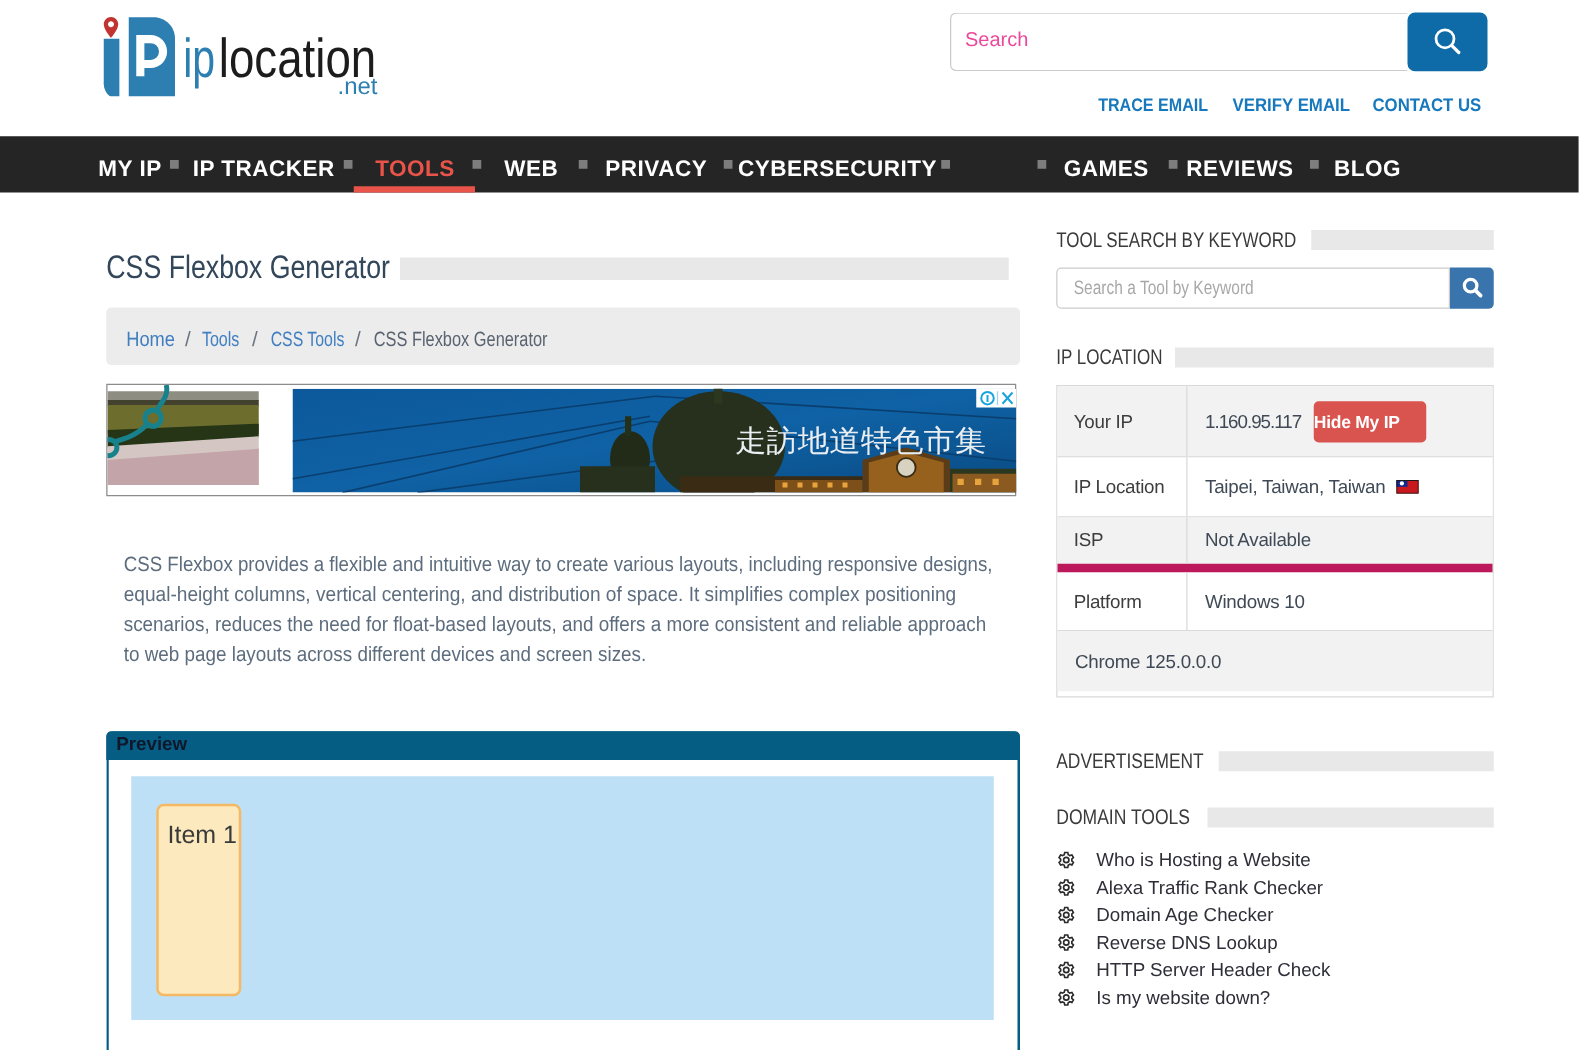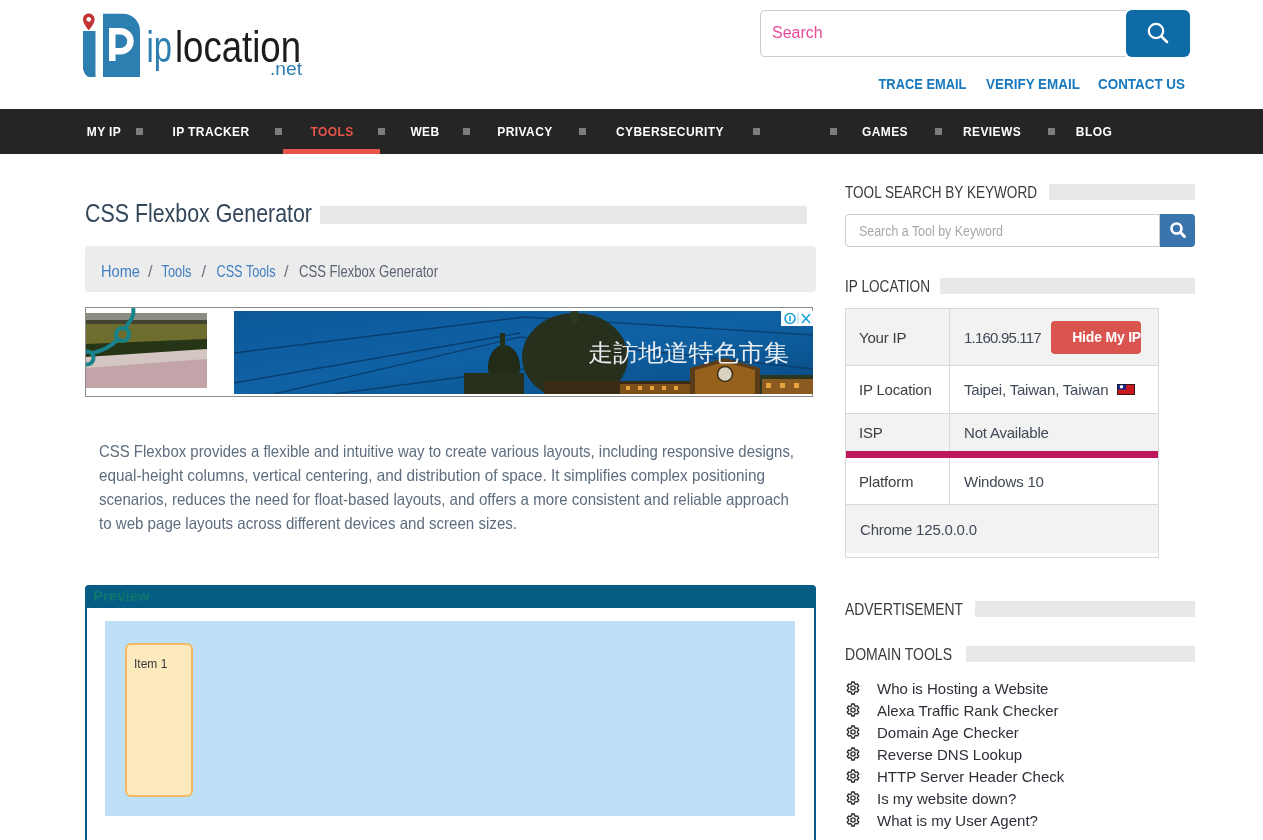--- a/index.html
+++ b/index.html
@@ -38,21 +38,21 @@
 
   <svg class="abs" style="left:870px; top:70px;" width="320" height="24" viewBox="0 0 320 24">
     <g font-family="Liberation Sans, sans-serif" font-size="14.5" font-weight="bold" fill="#1778be">
       <text x="8.5" y="19" textLength="88" lengthAdjust="spacingAndGlyphs">TRACE EMAIL</text>
       <text x="116" y="19" textLength="94" lengthAdjust="spacingAndGlyphs">VERIFY EMAIL</text>
       <text x="228" y="19" textLength="87" lengthAdjust="spacingAndGlyphs">CONTACT US</text>
     </g>
   </svg>
 
   <div class="abs" style="left:0; top:109px; width:1263px; height:45px; background:#252525;"></div>
-  <div class="abs" style="left:0; top:109px; width:1263px; height:45px; font-size:12px; font-weight:bold; color:#fff; letter-spacing:0.4px;">
+  <div class="abs" style="left:0; top:109px; width:1263px; height:45px; font-size:18px; font-weight:bold; color:#fff; letter-spacing:0.4px;">
     <span class="abs navc" style="left:104px;  top:16px;">MY IP</span>
     <span class="abs navc" style="left:211px;  top:16px;">IP TRACKER</span>
     <span class="abs navc" style="left:332px;  top:16px; color:#e8544a;">TOOLS</span>
     <span class="abs navc" style="left:425px;  top:16px;">WEB</span>
     <span class="abs navc" style="left:525px;  top:16px;">PRIVACY</span>
     <span class="abs navc" style="left:670px;  top:16px;">CYBERSECURITY</span>
     <span class="abs navc" style="left:794px;  top:16px;margin-top:33px;">API</span>
     <span class="abs navc" style="left:885px;  top:16px;">GAMES</span>
     <span class="abs navc" style="left:992px;  top:16px;">REVIEWS</span>
     <span class="abs navc" style="left:1094px; top:16px;">BLOG</span>
@@ -167,24 +167,24 @@
     <g font-family="Liberation Sans, sans-serif" font-size="16.5" fill="#5d6d7e">
       <text x="0" y="17" textLength="695" lengthAdjust="spacingAndGlyphs">CSS Flexbox provides a flexible and intuitive way to create various layouts, including responsive designs,</text>
       <text x="0" y="41" textLength="666" lengthAdjust="spacingAndGlyphs">equal-height columns, vertical centering, and distribution of space. It simplifies complex positioning</text>
       <text x="0" y="65" textLength="690" lengthAdjust="spacingAndGlyphs">scenarios, reduces the need for float-based layouts, and offers a more consistent and reliable approach</text>
       <text x="0" y="89" textLength="418" lengthAdjust="spacingAndGlyphs">to web page layouts across different devices and screen sizes.</text>
     </g>
   </svg>
 
   <div class="abs" style="left:85px; top:585px; width:731px; height:256px; border:2px solid #065d84; border-radius:5px 5px 0 0; border-bottom:none; background:#fff;"></div>
   <div class="abs" style="left:85px; top:585px; width:731px; height:23px; background:#065d84; border-radius:4px 4px 0 0;"></div>
-  <div class="abs" style="left:93px; top:587px; font-size:15px; font-weight:bold; color:#0f766e;">Preview</div>
+  <div class="abs" style="left:93px; top:587px; font-size:15px; font-weight:bold; color:#0f172a;">Preview</div>
   <div class="abs" style="left:105px; top:621px; width:690px; height:195px; background:#bde0f7;"></div>
   <div class="abs" style="left:125px; top:643px; width:68px; height:154px; background:#fce9bd; border:2px solid #f5b963; border-radius:6px;"></div>
-  <div class="abs" style="left:134px; top:657px; font-size:12px; color:#3a3a3a;">Item 1</div>
+  <div class="abs" style="left:134px; top:657px; font-size:20px; color:#3a3a3a;">Item 1</div>
 
   <svg class="abs" style="left:845px; top:180px;" width="200" height="24" viewBox="0 0 200 24">
     <text x="0" y="17.5" font-size="17" fill="#3a3a3a" font-family="Liberation Sans, sans-serif" textLength="192" lengthAdjust="spacingAndGlyphs">TOOL SEARCH BY KEYWORD</text>
   </svg>
   <div class="abs" style="left:1049px; top:184px; width:146px; height:16px; background:#e8e8e8;"></div>
 
   <div class="abs" style="left:845px; top:214px; width:315px; height:33px; background:#fff; border:1px solid #ccc; border-radius:4px 0 0 4px;"></div>
   <svg class="abs" style="left:859px; top:214px;" width="160" height="33" viewBox="0 0 160 33">
       <text x="0" y="21.5" font-size="15.5" fill="#a8a8a8" font-family="Liberation Sans, sans-serif" textLength="144" lengthAdjust="spacingAndGlyphs">Search a Tool by Keyword</text>
     </svg>
@@ -193,26 +193,26 @@
         <circle cx="16.5" cy="14.5" r="5" fill="none" stroke="#fff" stroke-width="2.6"></circle>
         <line x1="20.5" y1="18.5" x2="24.5" y2="22.5" stroke="#fff" stroke-width="3" stroke-linecap="round"></line>
       </svg>
   </div>
 
   <svg class="abs" style="left:845px; top:274px;" width="120" height="24" viewBox="0 0 120 24">
     <text x="0" y="17.5" font-size="17" fill="#3a3a3a" font-family="Liberation Sans, sans-serif" textLength="85" lengthAdjust="spacingAndGlyphs">IP LOCATION</text>
   </svg>
   <div class="abs" style="left:940px; top:278px; width:255px; height:16px; background:#e8e8e8;"></div>
 
-  <div class="abs" style="left:845px; top:308px; width:314px; height:250px; border:1px solid #d9d9d9;">
+  <div class="abs" style="left:845px; top:308px; width:350px; height:250px; border:1px solid #d9d9d9;">
     <div style="display:flex; height:57px; background:#f2f2f2; border-bottom:1px solid #d9d9d9;">
       <div class="lbl">Your IP</div>
       <div class="val">
           <span style="display:inline-block; width:87px; letter-spacing:-0.8px;">1.160.95.117</span>
-          <span style="display:inline-block; width:90px; height:33px; line-height:33px; text-align:right; background:#d9534f; color:#fff; font-weight:bold; font-size:14px; border-radius:4px;">Hide My IP</span>
+          <span style="display:inline-block; width:90px; height:33px; line-height:33px; text-align:left; background:#d9534f; color:#fff; font-weight:bold; font-size:14px; border-radius:4px;">Hide My IP</span>
         </div>
     </div>
     <div style="display:flex; height:48px; background:#fff; border-bottom:1px solid #d9d9d9;">
       <div class="lbl">IP Location</div>
       <div class="val">
           <span>Taipei, Taiwan, Taiwan</span>
         <svg width="18" height="11" viewBox="0 0 18 11" style="margin-left:9px; vertical-align:-1px;">
             <rect width="18" height="11" fill="#c8171d"></rect>
             <rect width="9" height="5.5" fill="#10288c"></rect>
             <circle cx="4.5" cy="2.75" r="1.7" fill="#fff"></circle>
@@ -283,27 +283,20 @@
         </svg>
         <span>HTTP Server Header Check</span>
       </div>
     <div class="dt">
         <svg class="gear" width="16" height="16" viewBox="0 0 24 24">
           <path fill="none" stroke="#2b2b2b" stroke-width="2" d="M10.2 3 h3.6 l0.6 2.6 a6.7 6.7 0 0 1 1.9 1.1 l2.5 -0.8 l1.8 3.1 l-1.9 1.8 a6.7 6.7 0 0 1 0 2.2 l1.9 1.8 l-1.8 3.1 l-2.5 -0.8 a6.7 6.7 0 0 1 -1.9 1.1 L13.8 21 h-3.6 l-0.6 -2.6 a6.7 6.7 0 0 1 -1.9 -1.1 l-2.5 0.8 l-1.8 -3.1 l1.9 -1.8 a6.7 6.7 0 0 1 0 -2.2 L3.4 9.1 l1.8 -3.1 l2.5 0.8 a6.7 6.7 0 0 1 1.9 -1.1 z"></path>
           <circle cx="12" cy="12" r="3.2" fill="none" stroke="#2b2b2b" stroke-width="2"></circle>
         </svg>
         <span>Is my website down?</span>
       </div>
-    <div class="dt">
-        <svg class="gear" width="16" height="16" viewBox="0 0 24 24">
-          <path fill="none" stroke="#2b2b2b" stroke-width="2" d="M10.2 3 h3.6 l0.6 2.6 a6.7 6.7 0 0 1 1.9 1.1 l2.5 -0.8 l1.8 3.1 l-1.9 1.8 a6.7 6.7 0 0 1 0 2.2 l1.9 1.8 l-1.8 3.1 l-2.5 -0.8 a6.7 6.7 0 0 1 -1.9 1.1 L13.8 21 h-3.6 l-0.6 -2.6 a6.7 6.7 0 0 1 -1.9 -1.1 l-2.5 0.8 l-1.8 -3.1 l1.9 -1.8 a6.7 6.7 0 0 1 0 -2.2 L3.4 9.1 l1.8 -3.1 l2.5 0.8 a6.7 6.7 0 0 1 1.9 -1.1 z"></path>
-          <circle cx="12" cy="12" r="3.2" fill="none" stroke="#2b2b2b" stroke-width="2"></circle>
-        </svg>
-        <span>What is my User Agent?</span>
-      </div>
   </div>
   <style>
     .dt { height:22px; display:flex; align-items:center; font-size:15px; color:#2e2e38; }
     .dt .gear { margin-right:16px; flex:0 0 16px; }
     .dt span { white-space:nowrap; }
   </style>
 
 </div>
 
 </body></html>

